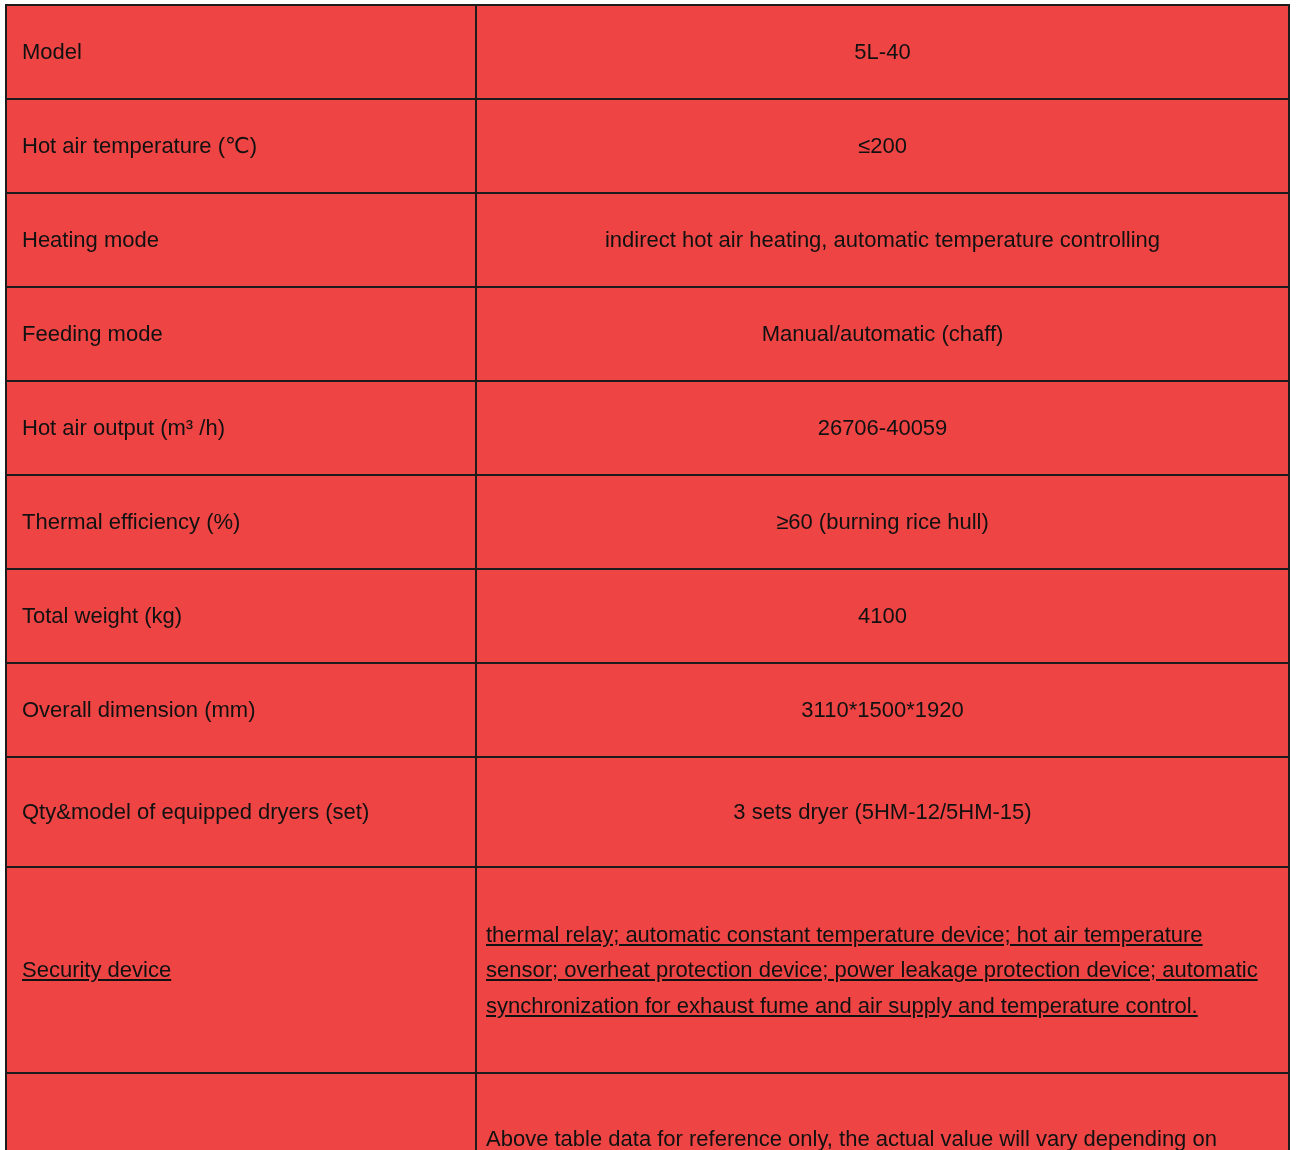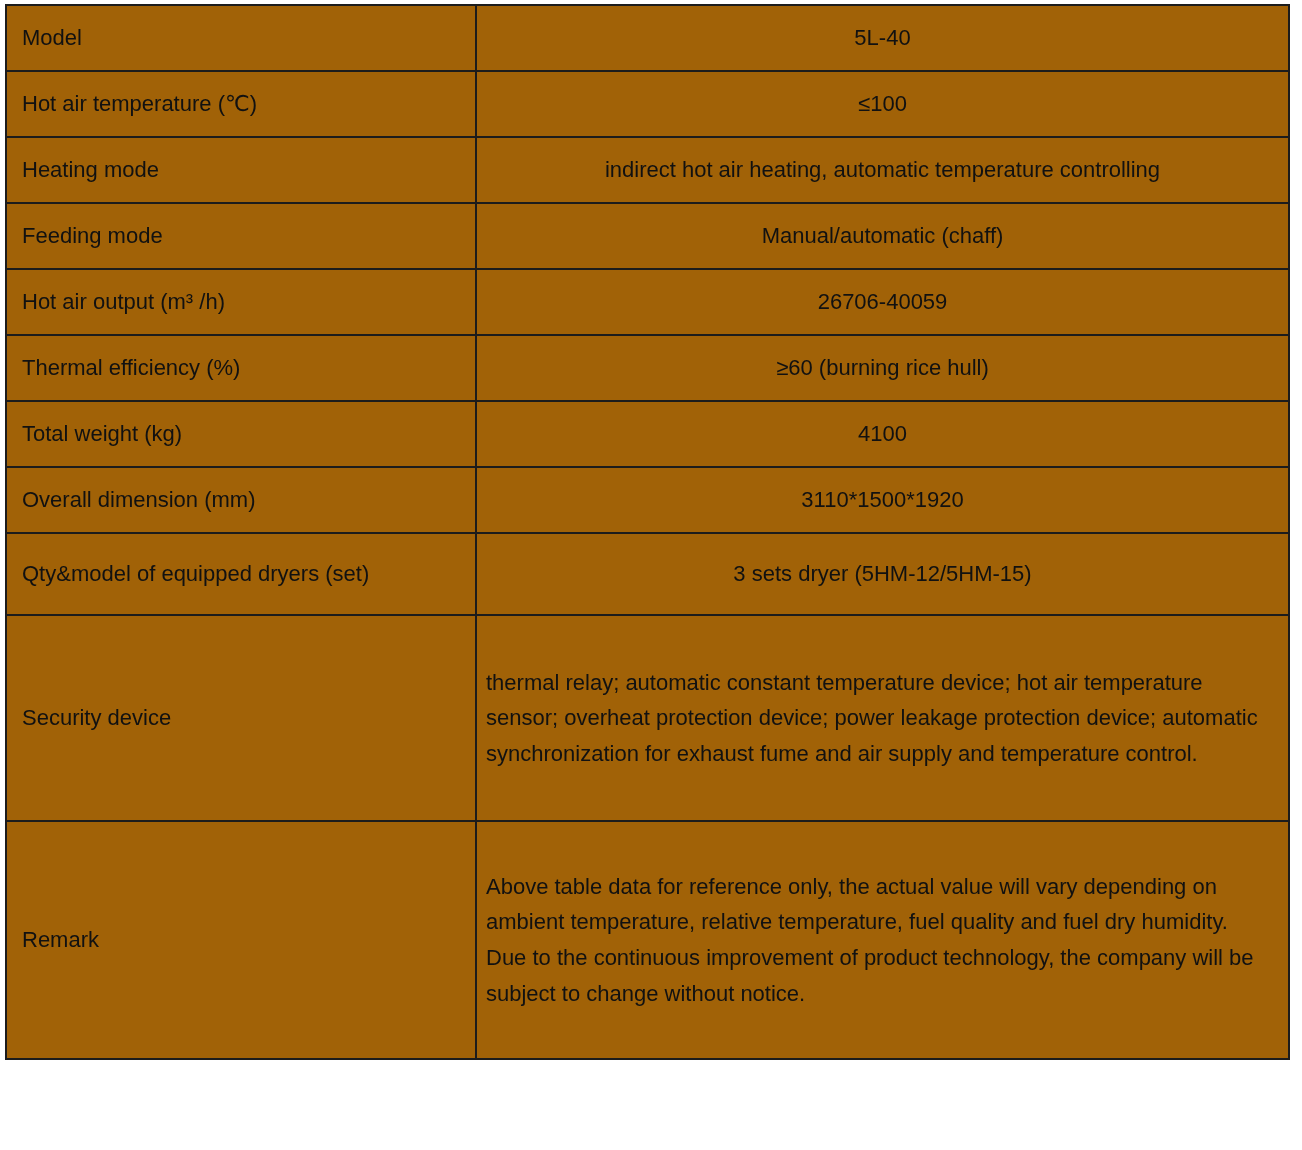--- a/index.html
+++ b/index.html
@@ -20,57 +20,57 @@
   table.spec-table {
     border-collapse: collapse;
     width: 1285px;
     table-layout: fixed;
     background: #ffffff;
   }
   table.spec-table td {
     border: 2px solid #1c1c1c;
     font-size: 22px;
     vertical-align: middle;
-    background: #a16207;
+    background: #ef4444;
   }
   td.label {
     width: 447px;
     text-align: left;
     padding: 2px 6px 2px 15px;
     white-space: nowrap;
     overflow: hidden;
   }
   td.value {
     text-align: center;
-    padding: 4px 10px;
+    padding: 18px 10px;
   }
   td.value-left {
     text-align: left;
     padding: 14px 30px 14px 9px;
     line-height: 1.62;
     vertical-align: middle;
   }
   tr.h-std  td { height: 56px;  }
   tr.h-qty  td { height: 72px;  }
-  tr.h-sec  td { height: 176px; }
+  tr.h-sec  td { height: 176px; text-decoration: underline; }
   tr.h-rem  td { height: 208px; }
 </style>
 </head>
 <body>
 
 <div class="page">
   <table class="spec-table">
     <tbody>
       <tr class="h-std">
         <td class="label">Model</td>
         <td class="value">5L-40</td>
       </tr>
       <tr class="h-std">
         <td class="label">Hot air temperature (℃)</td>
-        <td class="value">≤100</td>
+        <td class="value">≤200</td>
       </tr>
       <tr class="h-std">
         <td class="label">Heating mode</td>
         <td class="value">indirect hot air heating, automatic temperature controlling</td>
       </tr>
       <tr class="h-std">
         <td class="label">Feeding mode</td>
         <td class="value">Manual/automatic (chaff)</td>
       </tr>
       <tr class="h-std">

